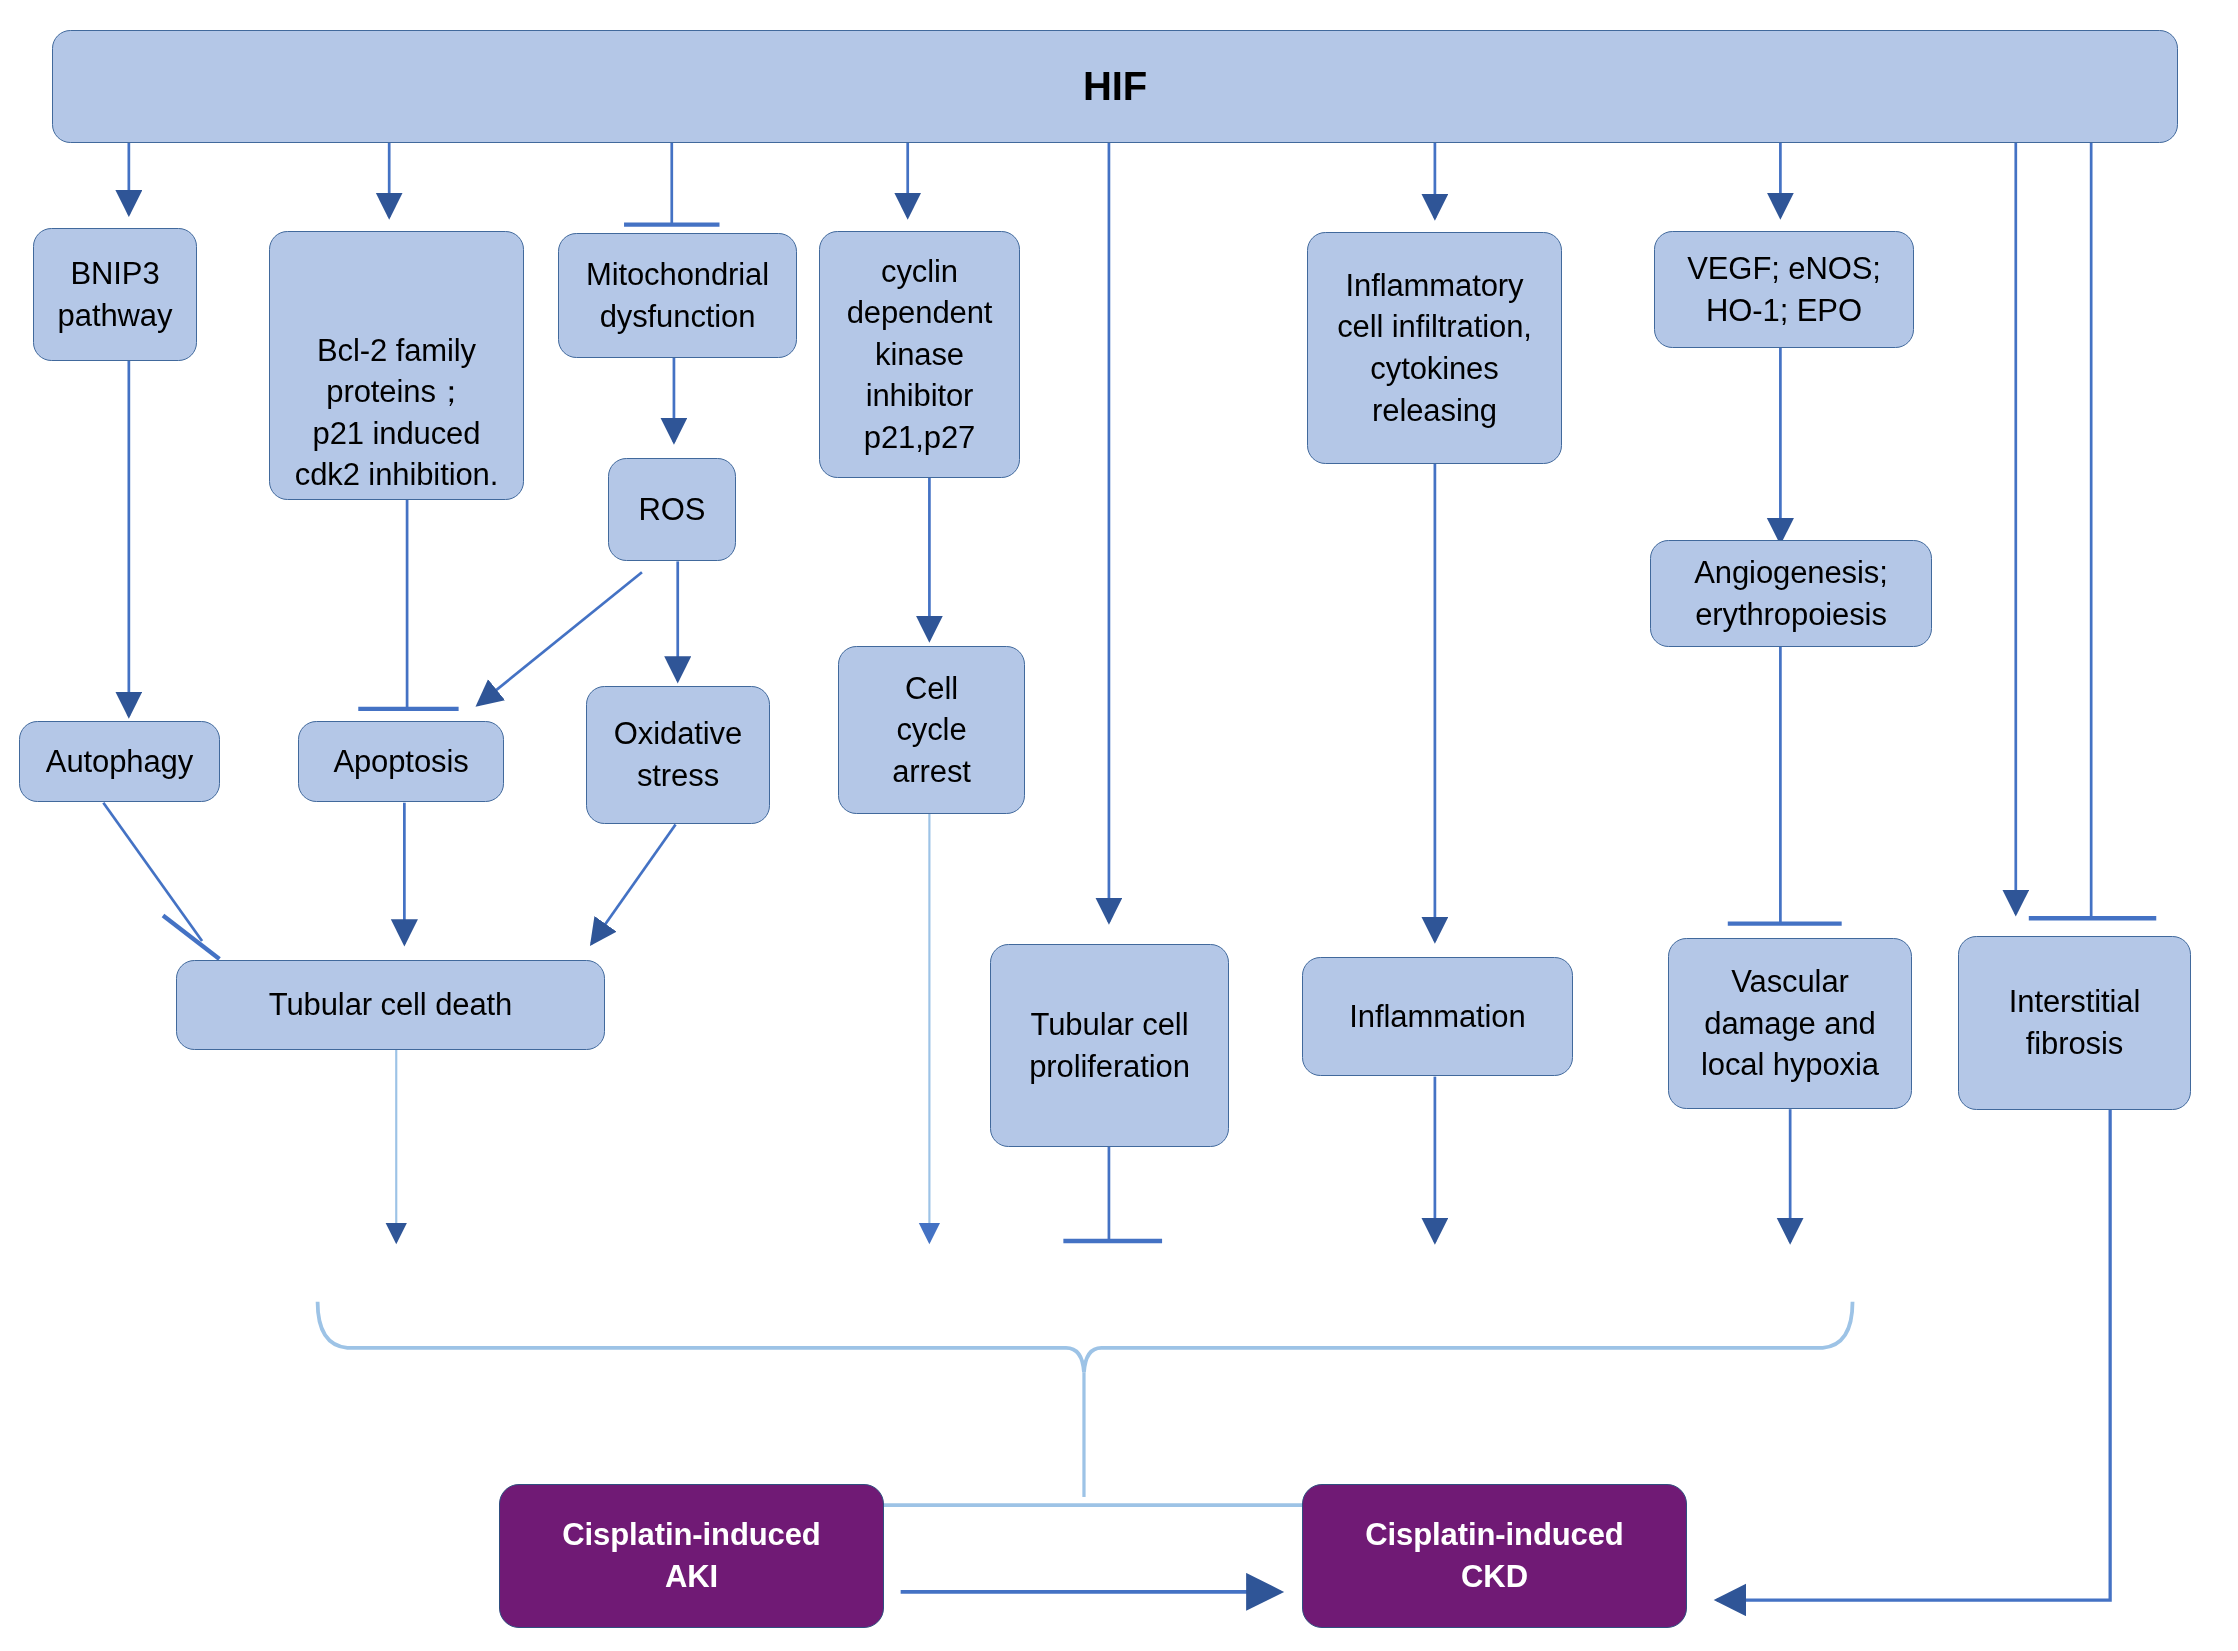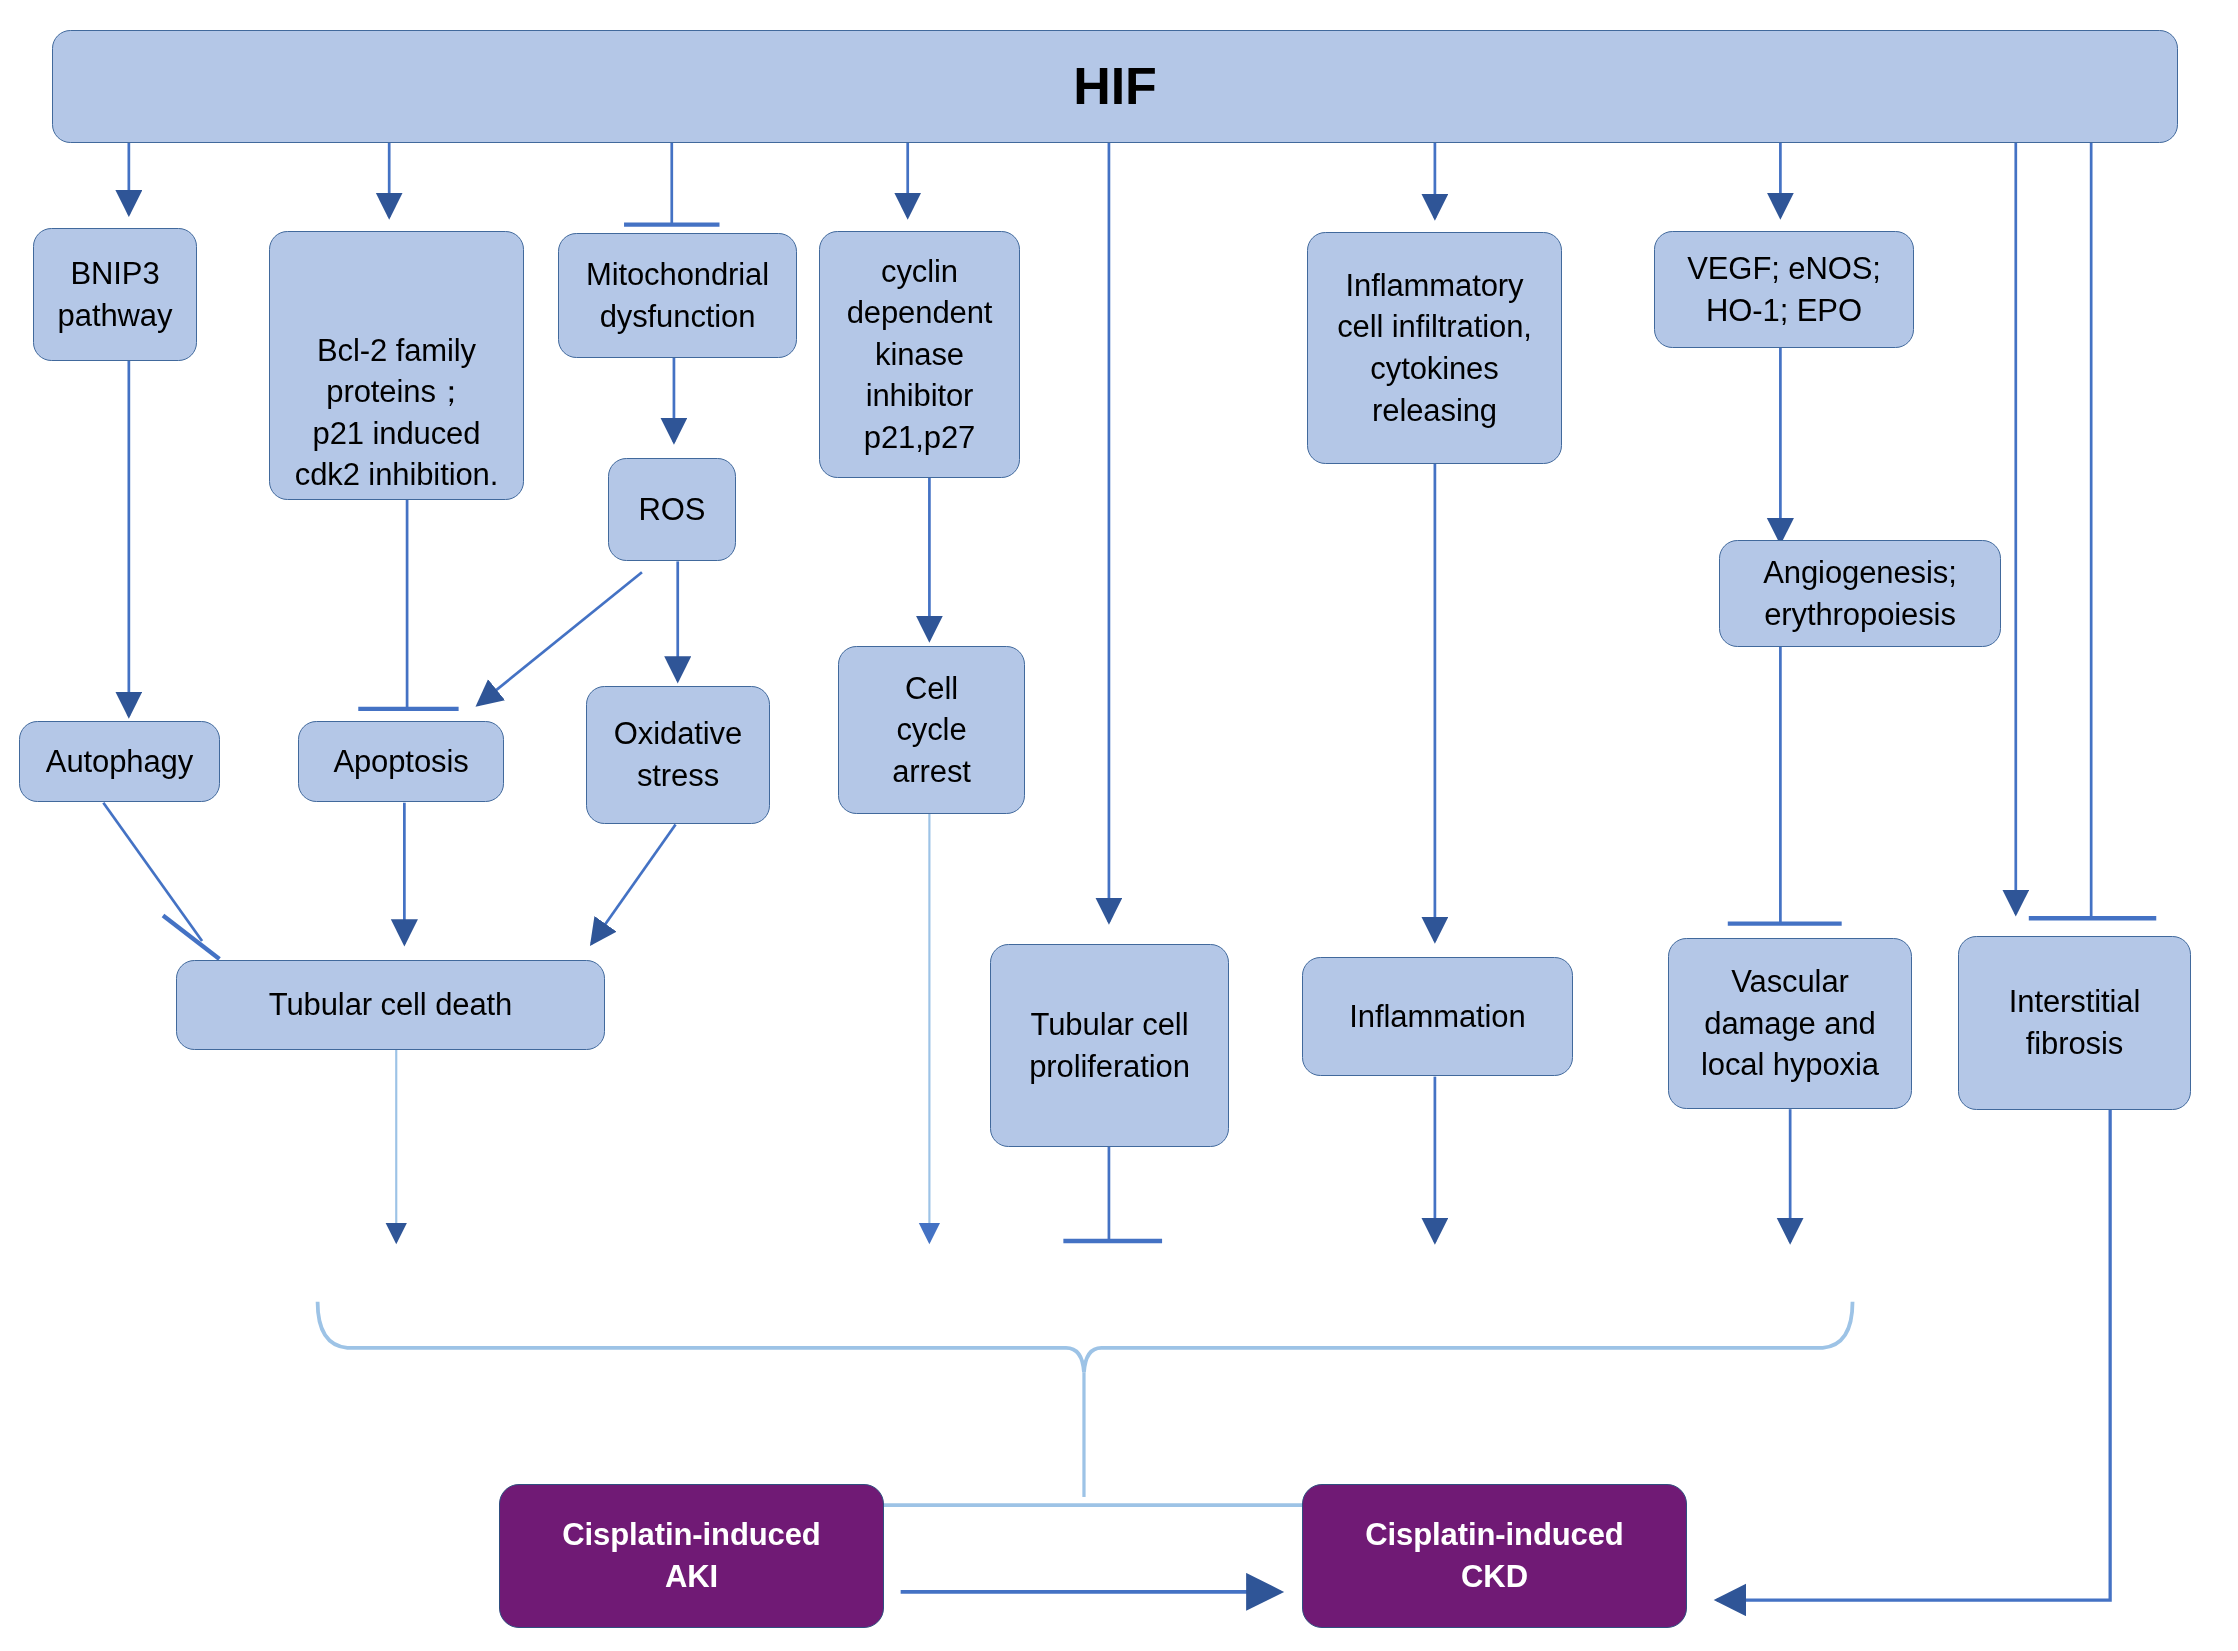--- a/index.html
+++ b/index.html
@@ -23,21 +23,21 @@
     background:#b4c7e7;
     border:1.6px solid #41699c;
     color:#000000;
     font-size:31px;
     line-height:1.34;
     padding:3.3px 7.6px;
     white-space:pre-line;
     letter-spacing:-0.1px;
   }
   .node.big-title{
-    font-size:52px;
+    font-size:40px;
     font-weight:bold;
     border-radius:18.4px;
   }
   .node.red{
     background:#701a75;
     border:1.6px solid #2f4f7f;
     color:#ffffff;
     font-weight:bold;
     border-radius:20px;
   }
@@ -168,21 +168,21 @@
 
   <div class="node" style="left:1654px; top:231px; width:260px; height:117px;">
     <span class="txt">VEGF; eNOS;
 HO-1; EPO</span>
   </div>
 
   <div class="node" style="left:608px; top:458px; width:128px; height:103px;">
     <span class="txt">ROS</span>
   </div>
 
-  <div class="node" style="left:1719px; top:540px; width:282px; height:107px;">
+  <div class="node" style="left:1650px; top:540px; width:282px; height:107px;">
     <span class="txt">Angiogenesis;
 erythropoiesis</span>
   </div>
 
   <div class="node" style="left:19px; top:721px; width:201px; height:81px;">
     <span class="txt">Autophagy</span>
   </div>
 
   <div class="node" style="left:298px; top:721px; width:206px; height:81px;">
     <span class="txt">Apoptosis</span>

